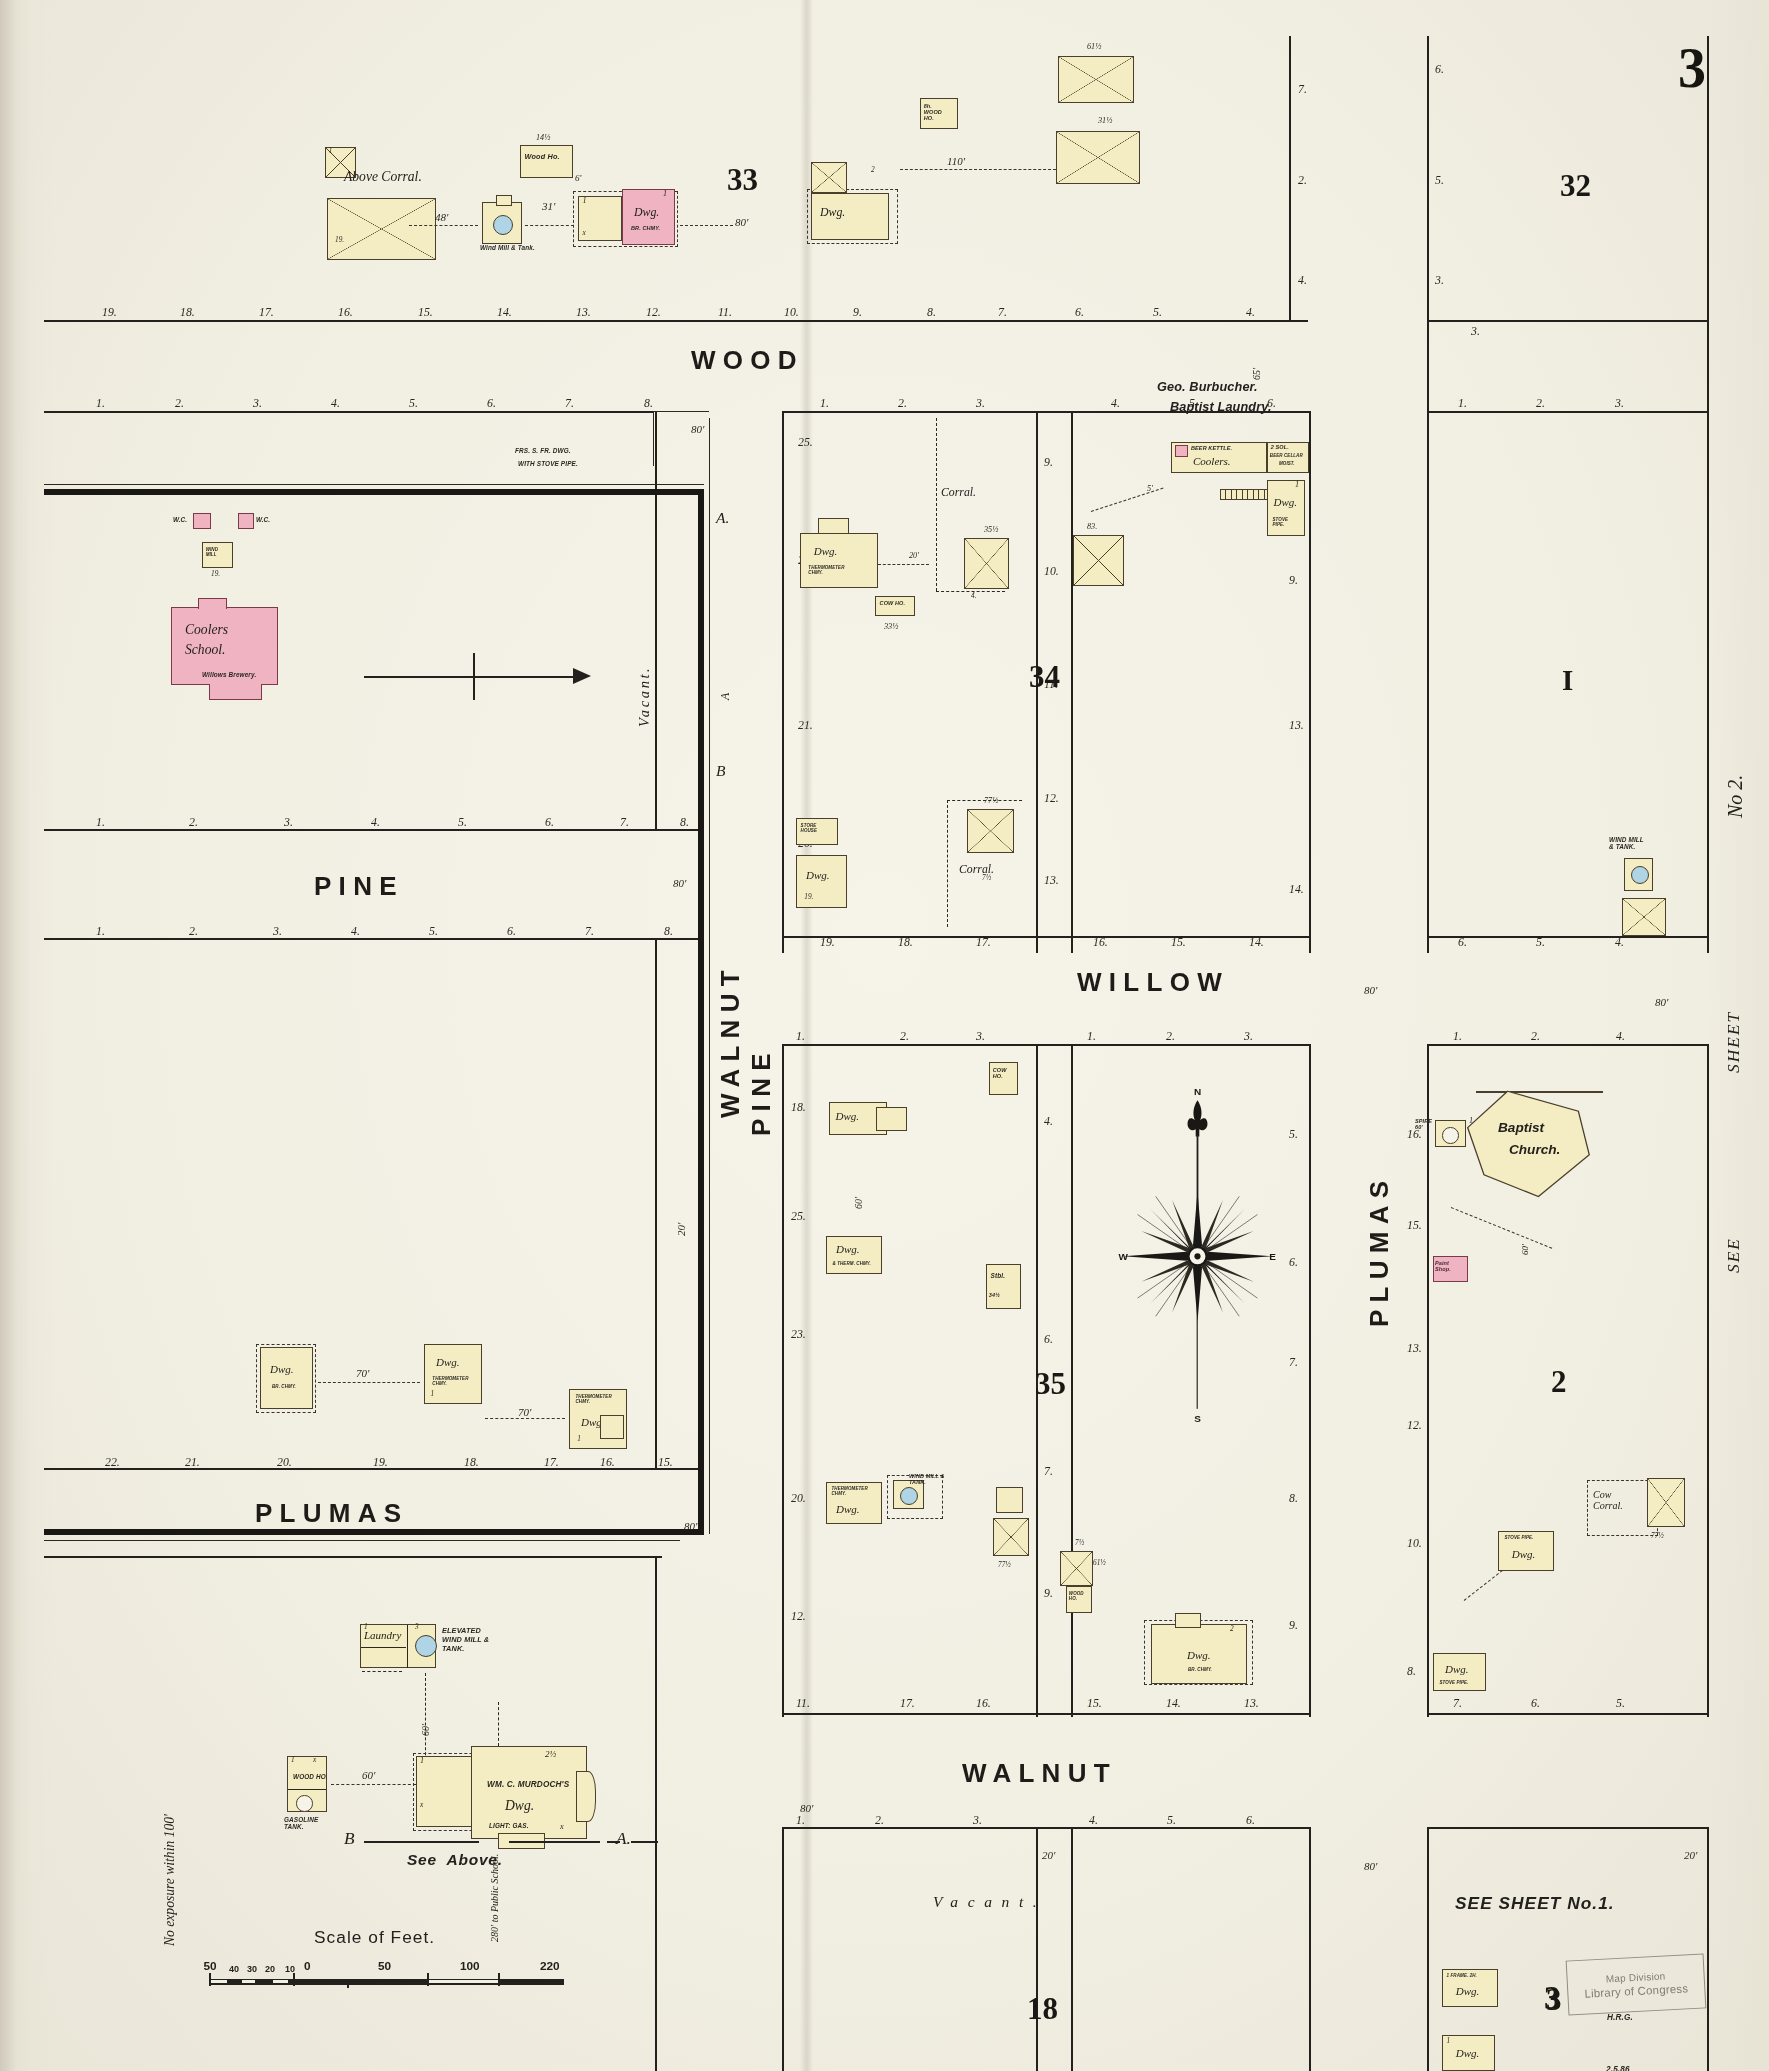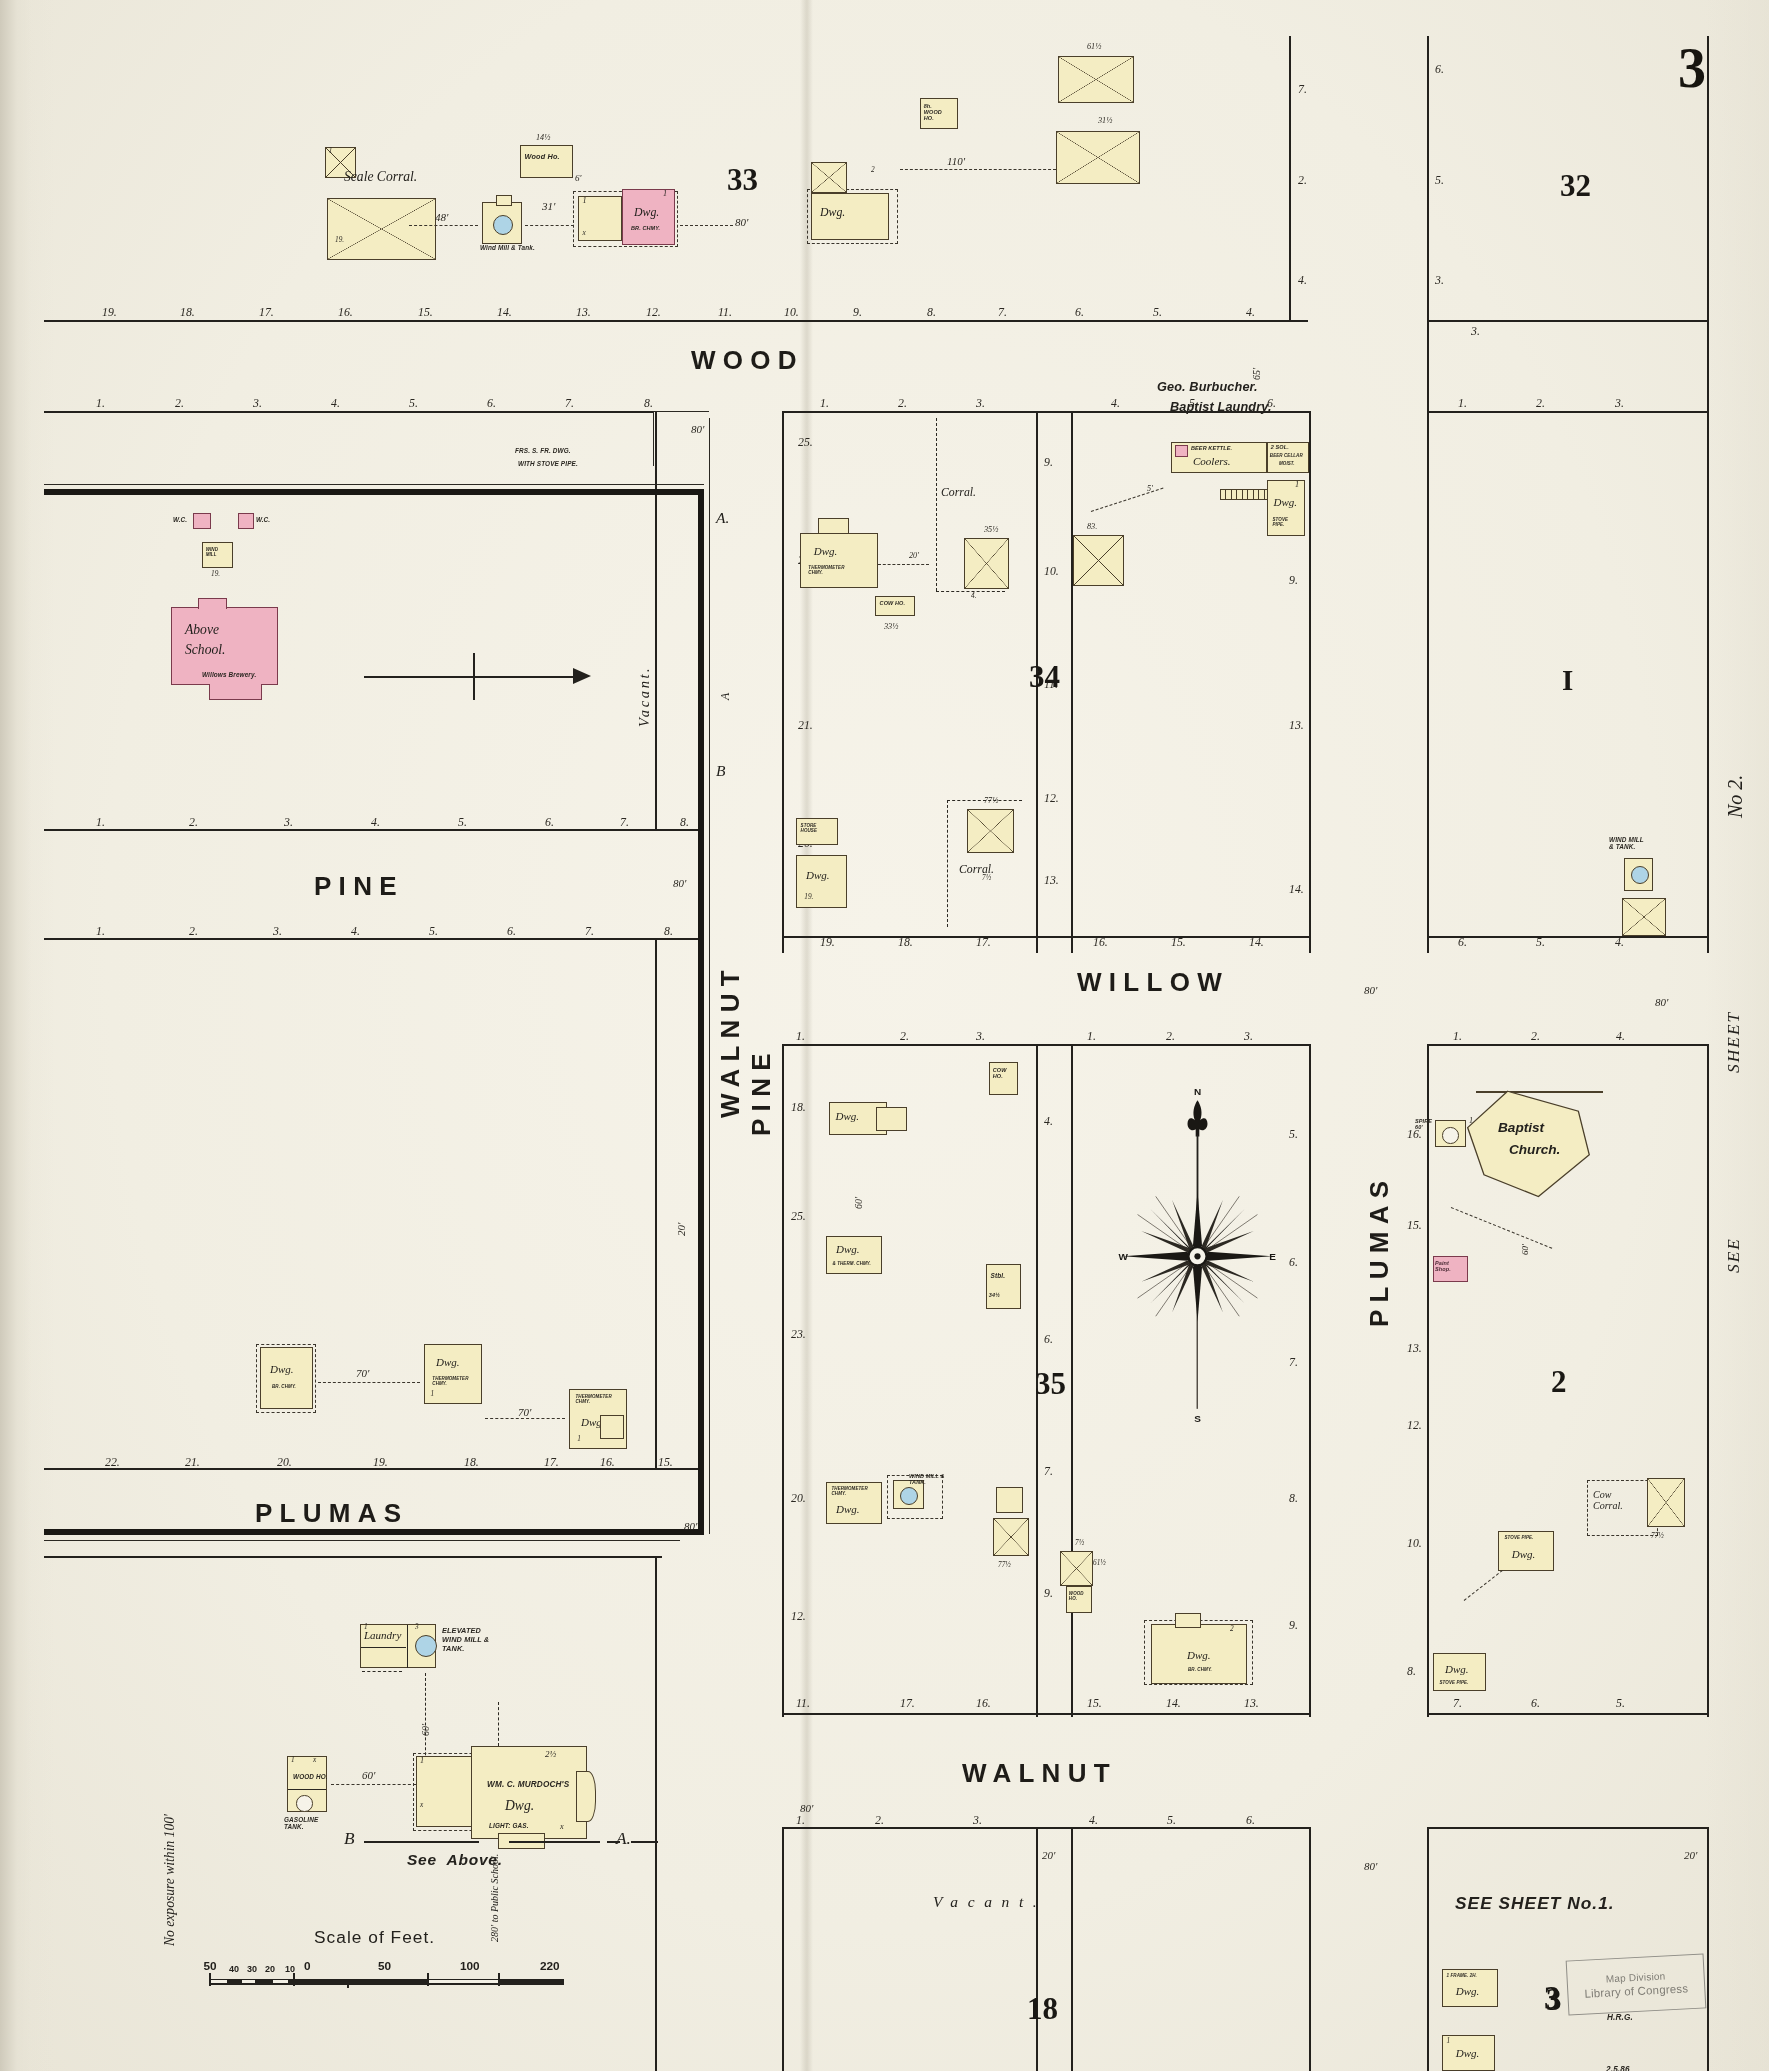--- a/index.html
+++ b/index.html
@@ -346,21 +346,21 @@
   <div class="street" style="left:962px;top:1758px;font-size:26px;">WALNUT</div>
 
   <div class="script rot90" style="left:1724px;top:1273px;font-size:17.3px;letter-spacing:.12em;">SEE</div>
   <div class="script rot90" style="left:1724px;top:1073px;font-size:17.3px;letter-spacing:.12em;">SHEET</div>
   <div class="script rot90" style="left:1724px;top:818px;font-size:20px;">No 2.</div>
 
   <div class="bld yellow" style="left:325px;top:147px;width:31px;height:31px;">
     <div class="xmark"></div>
     <div class="lotnum" style="left:2.7px;top:-1.8px;font-size:7.3px;">1</div>
   </div>
-  <div class="script" style="left:344px;top:169px;font-size:13.6px;">Scale Corral.</div>
+  <div class="script" style="left:344px;top:169px;font-size:13.6px;">Above Corral.</div>
   <div class="bld yellow" style="left:327px;top:198px;width:109px;height:62px;">
       <div class="xmark"></div>
     </div>
   <div class="lotnum" style="left:335px;top:235px;font-size:7.3px;">19.</div>
 
   <div class="bld yellow" style="left:520px;top:145px;width:53px;height:33px;">
     <div class="tiny" style="left:3.6px;top:5.5px;font-size:7.3px;">Wood Ho.</div>
   </div>
   <div class="dim" style="left:536px;top:133px;font-size:8.2px;">14½</div>
   <div class="dim" style="left:575px;top:173px;font-size:9px;">6'</div>
@@ -406,21 +406,21 @@
   <div class="dimline" style="left:525px;top:225px;width:49px;"></div>
   <div class="dim" style="left:542px;top:200px;">31'</div>
   <div class="dimline" style="left:680px;top:225px;width:53px;"></div>
   <div class="dim" style="left:735px;top:216px;">80'</div>
   <div class="dimline" style="left:900px;top:169px;width:156px;"></div>
   <div class="dim" style="left:947px;top:155px;">110'</div>
 
   <div class="bld pink" style="left:171px;top:607px;width:107px;height:78px;"></div>
   <div class="bld pink" style="left:198px;top:598px;width:29px;height:11px;border-bottom:none;"></div>
   <div class="bld pink" style="left:209px;top:684px;width:53px;height:16.4px;border-top:none;"></div>
-  <div class="script" style="left:185px;top:622px;font-size:13.6px;">Above</div>
+  <div class="script" style="left:185px;top:622px;font-size:13.6px;">Coolers</div>
   <div class="script" style="left:185px;top:642px;font-size:13.6px;">School.</div>
   <div class="tiny" style="left:202px;top:671px;font-size:6.4px;">Willows Brewery.</div>
 
   <div class="bld pink" style="left:193px;top:513px;width:18px;height:16.4px;"></div>
   <div class="tiny" style="left:173px;top:516px;font-size:6.4px;">W.C.</div>
   <div class="bld pink" style="left:238px;top:513px;width:16.4px;height:16.4px;"></div>
   <div class="tiny" style="left:256px;top:516px;font-size:6.4px;">W.C.</div>
   <div class="bld yellow" style="left:202px;top:542px;width:31px;height:25.5px;">
     <div class="tiny" style="left:2.7px;top:3.6px;font-size:4.5px;">WIND<br>MILL</div>
   </div>

